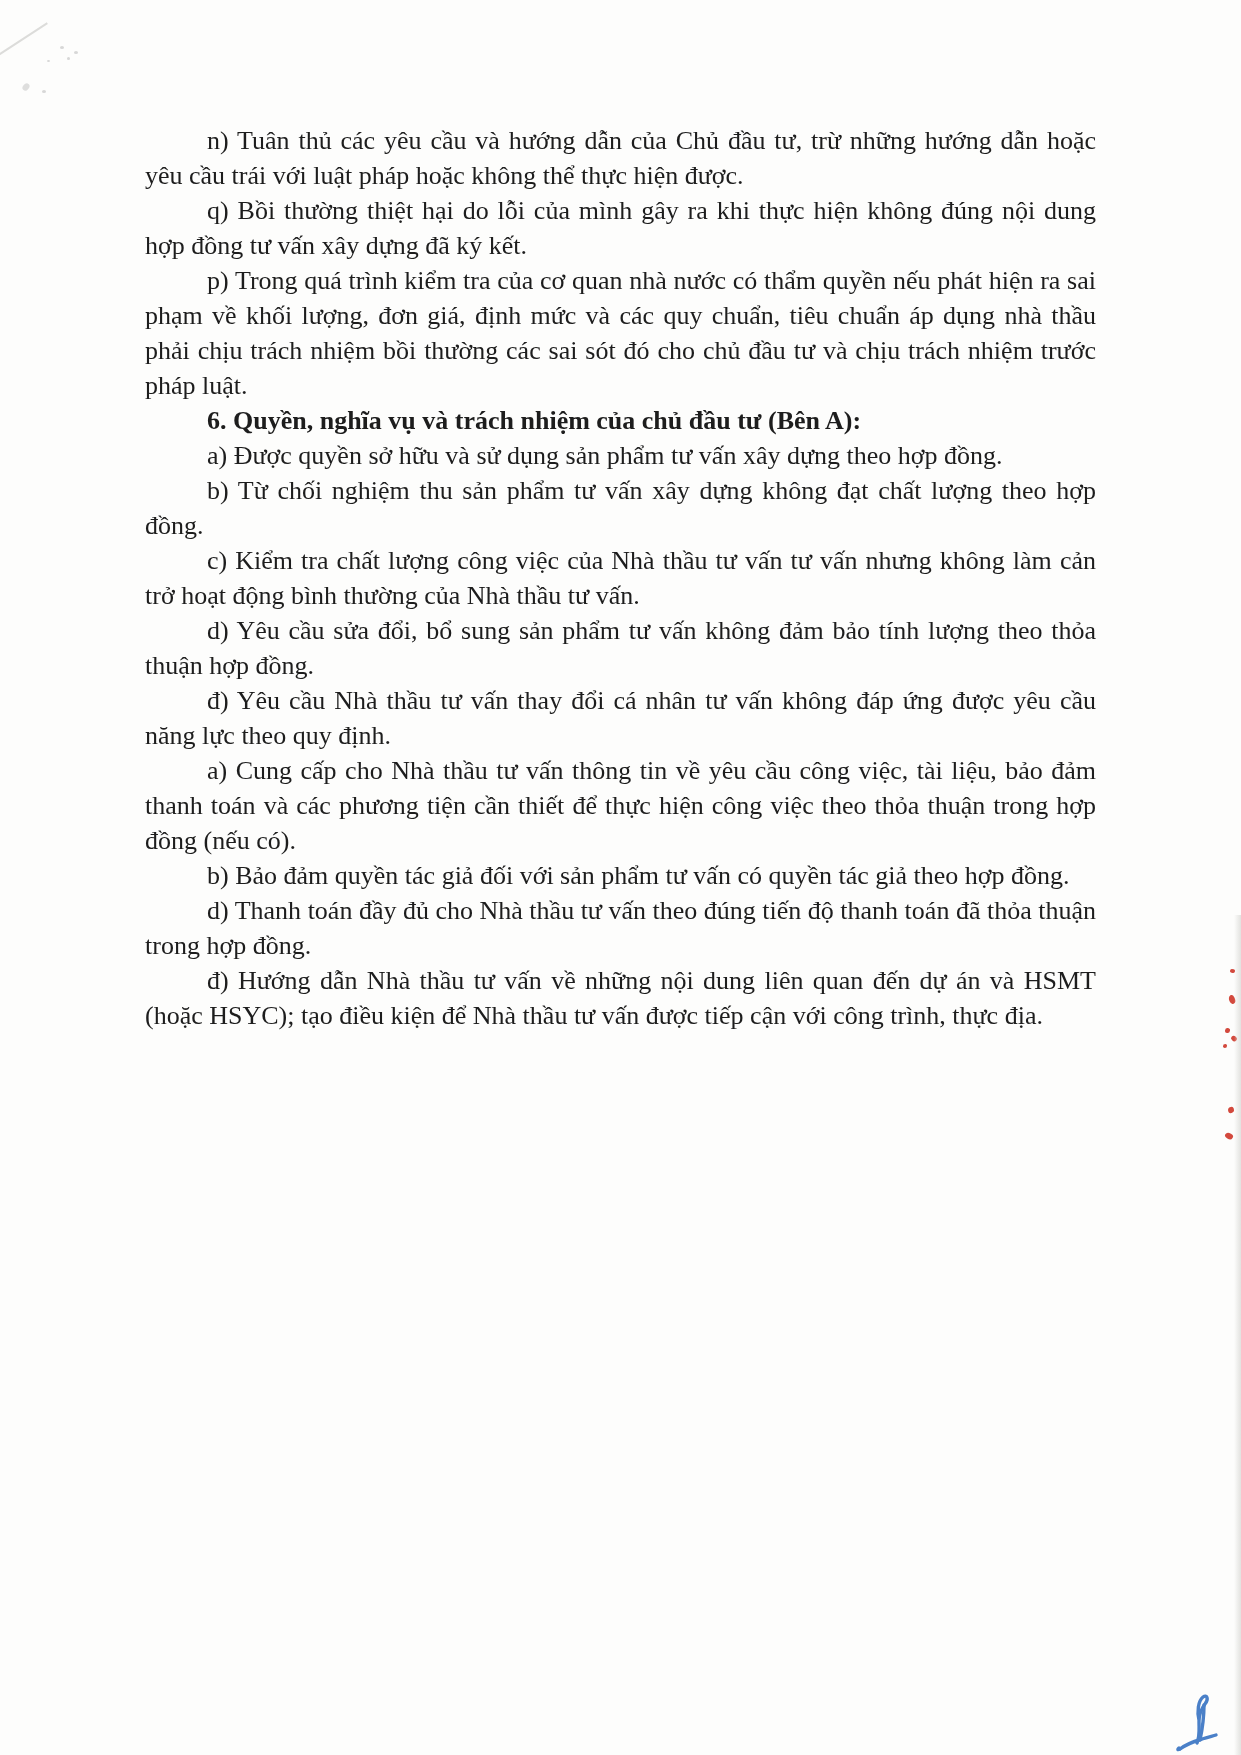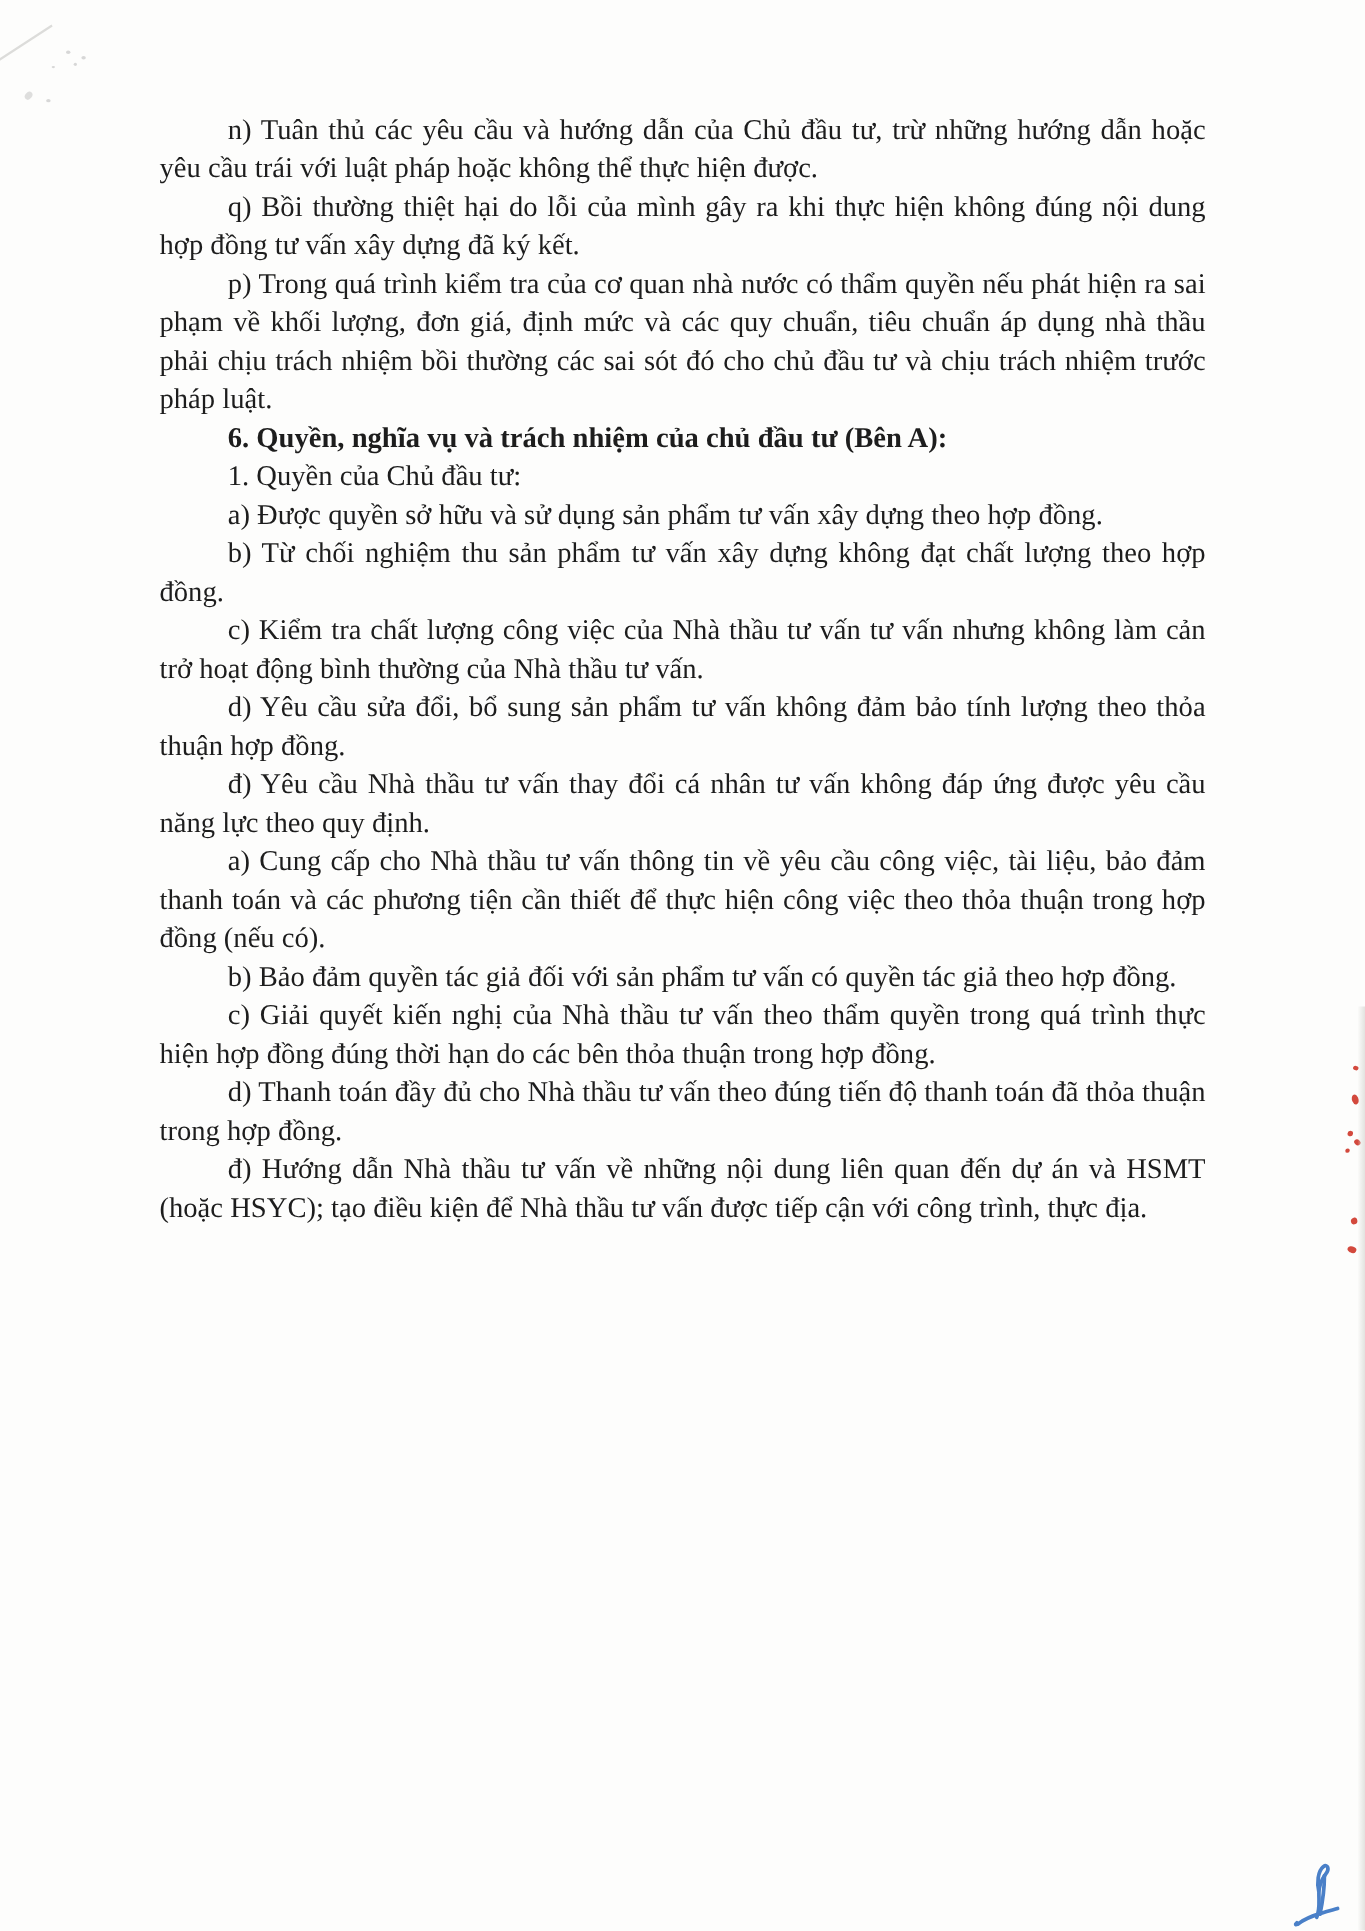--- a/index.html
+++ b/index.html
@@ -5,21 +5,21 @@
   html, body { margin: 0; padding: 0; }
   body {
     width: 1241px; height: 1755px;
     background: var(--paper, #fdfdfc);
     position: relative;
     overflow: hidden;
     font-family: "Liberation Serif", "DejaVu Serif", serif;
   }
   .text-block {
     position: absolute;
-    top: 100px; left: 145px; width: 951px;
+    top: 123px; left: 145px; width: 951px;
     color: var(--text-ink, #1d1d1d);
     font-size: 26px;
     line-height: 35px;
     text-align: justify;
   }
   .text-block p {
     margin: 0;
     text-indent: 62px;
   }
   .text-block p.bold { font-weight: bold; }
@@ -74,29 +74,27 @@
 <div class="speck" style="left:67px; top:57px; width:3px; height:3px;"></div>
 <div class="speck" style="left:47px; top:60px; width:3px; height:2px;"></div>
 <div class="speck" style="left:23px; top:83px; width:6px; height:8px; transform:rotate(40deg); opacity:.45;"></div>
 <div class="speck" style="left:42px; top:90px; width:4px; height:3px;"></div>
 
 <div class="text-block">
   <p>n) Tuân thủ các yêu cầu và hướng dẫn của Chủ đầu tư, trừ những hướng dẫn hoặc yêu cầu trái với luật pháp hoặc không thể thực hiện được.</p>
   <p>q) Bồi thường thiệt hại do lỗi của mình gây ra khi thực hiện không đúng nội dung hợp đồng tư vấn xây dựng đã ký kết.</p>
   <p>p) Trong quá trình kiểm tra của cơ quan nhà nước có thẩm quyền nếu phát hiện ra sai phạm về khối lượng, đơn giá, định mức và các quy chuẩn, tiêu chuẩn áp dụng nhà thầu phải chịu trách nhiệm bồi thường các sai sót đó cho chủ đầu tư và chịu trách nhiệm trước pháp luật.</p>
   <p class="bold">6. Quyền, nghĩa vụ và trách nhiệm của chủ đầu tư (Bên A):</p>
-  <p>1. Quyền của Chủ đầu tư:</p>
   <p>a) Được quyền sở hữu và sử dụng sản phẩm tư vấn xây dựng theo hợp đồng.</p>
   <p>b) Từ chối nghiệm thu sản phẩm tư vấn xây dựng không đạt chất lượng theo hợp đồng.</p>
   <p>c) Kiểm tra chất lượng công việc của Nhà thầu tư vấn tư vấn nhưng không làm cản trở hoạt động bình thường của Nhà thầu tư vấn.</p>
   <p>d) Yêu cầu sửa đổi, bổ sung sản phẩm tư vấn không đảm bảo tính lượng theo thỏa thuận hợp đồng.</p>
   <p>đ) Yêu cầu Nhà thầu tư vấn thay đổi cá nhân tư vấn không đáp ứng được yêu cầu năng lực theo quy định.</p>
   <p>a) Cung cấp cho Nhà thầu tư vấn thông tin về yêu cầu công việc, tài liệu, bảo đảm thanh toán và các phương tiện cần thiết để thực hiện công việc theo thỏa thuận trong hợp đồng (nếu có).</p>
   <p>b) Bảo đảm quyền tác giả đối với sản phẩm tư vấn có quyền tác giả theo hợp đồng.</p>
-  <p>c) Giải quyết kiến nghị của Nhà thầu tư vấn theo thẩm quyền trong quá trình thực hiện hợp đồng đúng thời hạn do các bên thỏa thuận trong hợp đồng.</p>
   <p>d) Thanh toán đầy đủ cho Nhà thầu tư vấn theo đúng tiến độ thanh toán đã thỏa thuận trong hợp đồng.</p>
   <p>đ) Hướng dẫn Nhà thầu tư vấn về những nội dung liên quan đến dự án và HSMT (hoặc HSYC); tạo điều kiện để Nhà thầu tư vấn được tiếp cận với công trình, thực địa.</p>
 </div>
 
 <div>
   <div class="red-mark" style="left:1230px; top:969px; width:5px; height:4px; transform:rotate(20deg);"></div>
   <div class="red-mark" style="left:1229px; top:995px; width:6px; height:9px; transform:rotate(-25deg);"></div>
   <div class="red-mark" style="left:1225px; top:1028px; width:5px; height:5px; transform:rotate(10deg);"></div>
   <div class="red-mark" style="left:1231px; top:1036px; width:6px; height:5px; transform:rotate(45deg);"></div>
   <div class="red-mark" style="left:1223px; top:1044px; width:4px; height:4px;"></div>

